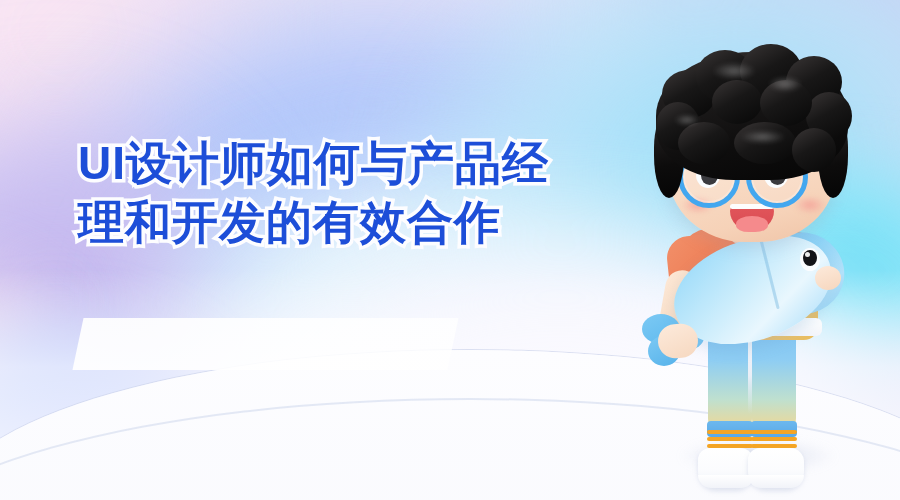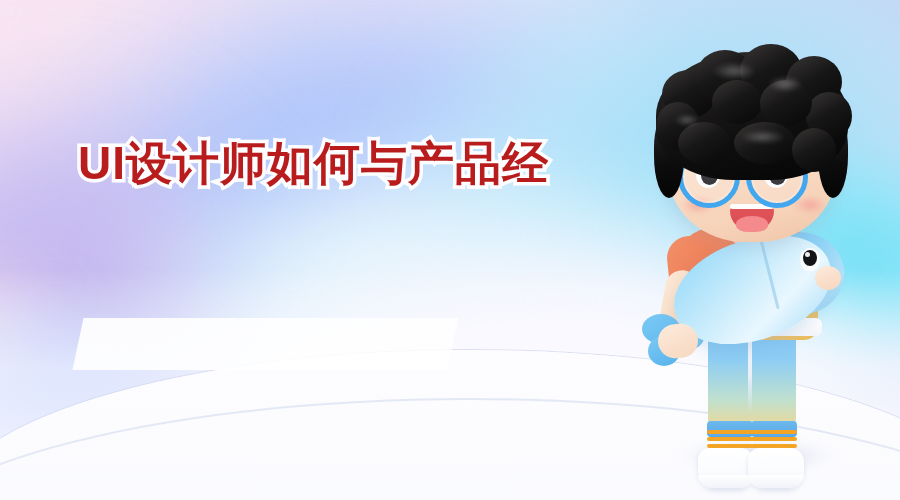--- a/index.html
+++ b/index.html
@@ -88,21 +88,21 @@
     box-shadow:0 -2px 0 rgba(198,208,232,.45);
   }
 
   
   .copy{position:absolute;left:78px;top:140px;width:520px;}
   .title-line{
     font-size:46px;
     font-weight:bold;
     letter-spacing:1px;
     line-height:1;
-    color:#b91c1c;
+    color:#1d4ed8;
     margin:0 0 13px 0;
     white-space:nowrap;
     -webkit-text-stroke:7px #fdfdff;
     paint-order:stroke fill;
     text-shadow:0 2px 3px rgba(255,255,255,.55);
   }
   .title-line.l2{margin-bottom:0;}
 
   .subtitle-wrap{
     position:absolute;left:78px;top:318px;
@@ -385,20 +385,21 @@
   <div class="bg-blob blob-cyan-right"></div>
   <div class="bg-blob blob-white-center"></div>
   <div class="bg-blob blob-pink-bl"></div>
   <div class="bg-blob blob-blue-bl"></div>
   <div class="bg-bottom-wash"></div>
   <div class="ground-curve"></div>
   <div class="ground-curve2"></div>
 
   <div class="copy">
     <div class="title-line l1">UI设计师如何与产品经</div>
+    <div class="title-line l2">理和开发的有效合作</div>
   </div>
 
   <div class="subtitle-wrap">
     <div class="subtitle-bg"></div>
   </div>
 
   <div class="mascot">
 
     <div class="m shadow"></div>
 

